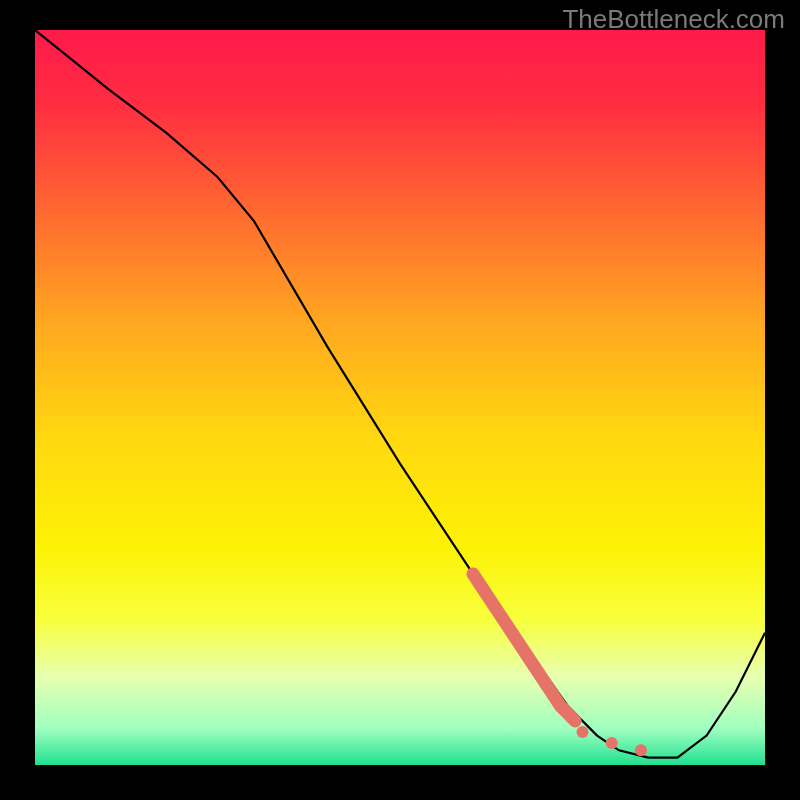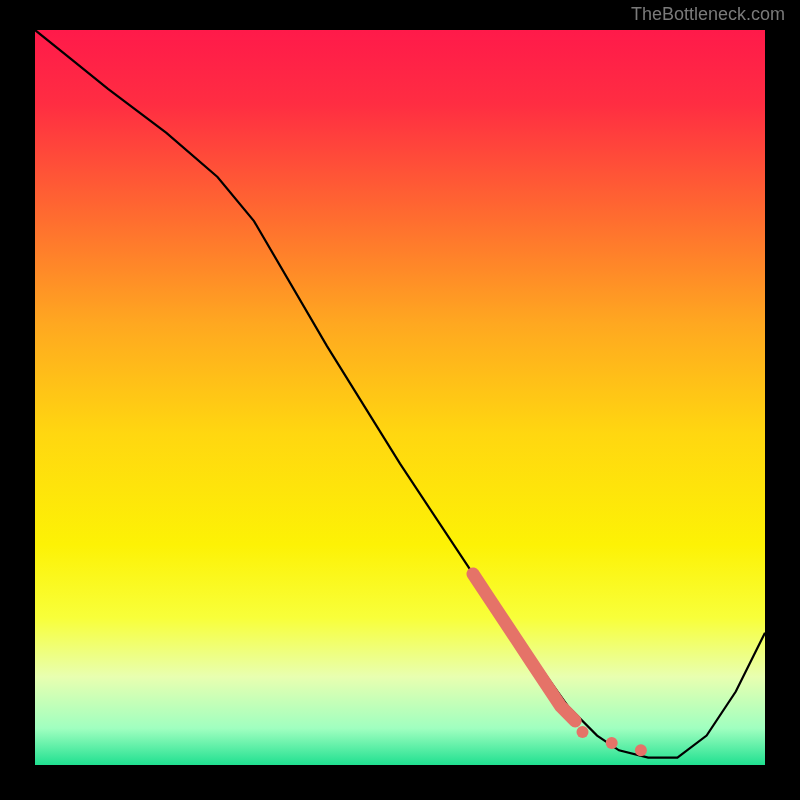--- a/index.html
+++ b/index.html
@@ -9,21 +9,21 @@
     width: 800px;
     height: 800px;
     position: relative;
     font-family: Arial, sans-serif;
   }
   .watermark {
     position: absolute;
     top: 4px;
     right: 15px;
     color: #7a7a7a;
-    font-size: 18px;
+    font-size: 26px;
     font-weight: 500;
     z-index: 10;
   }
   .plot-area {
     position: absolute;
     left: 35px;
     top: 30px;
     width: 730px;
     height: 735px;
   }

